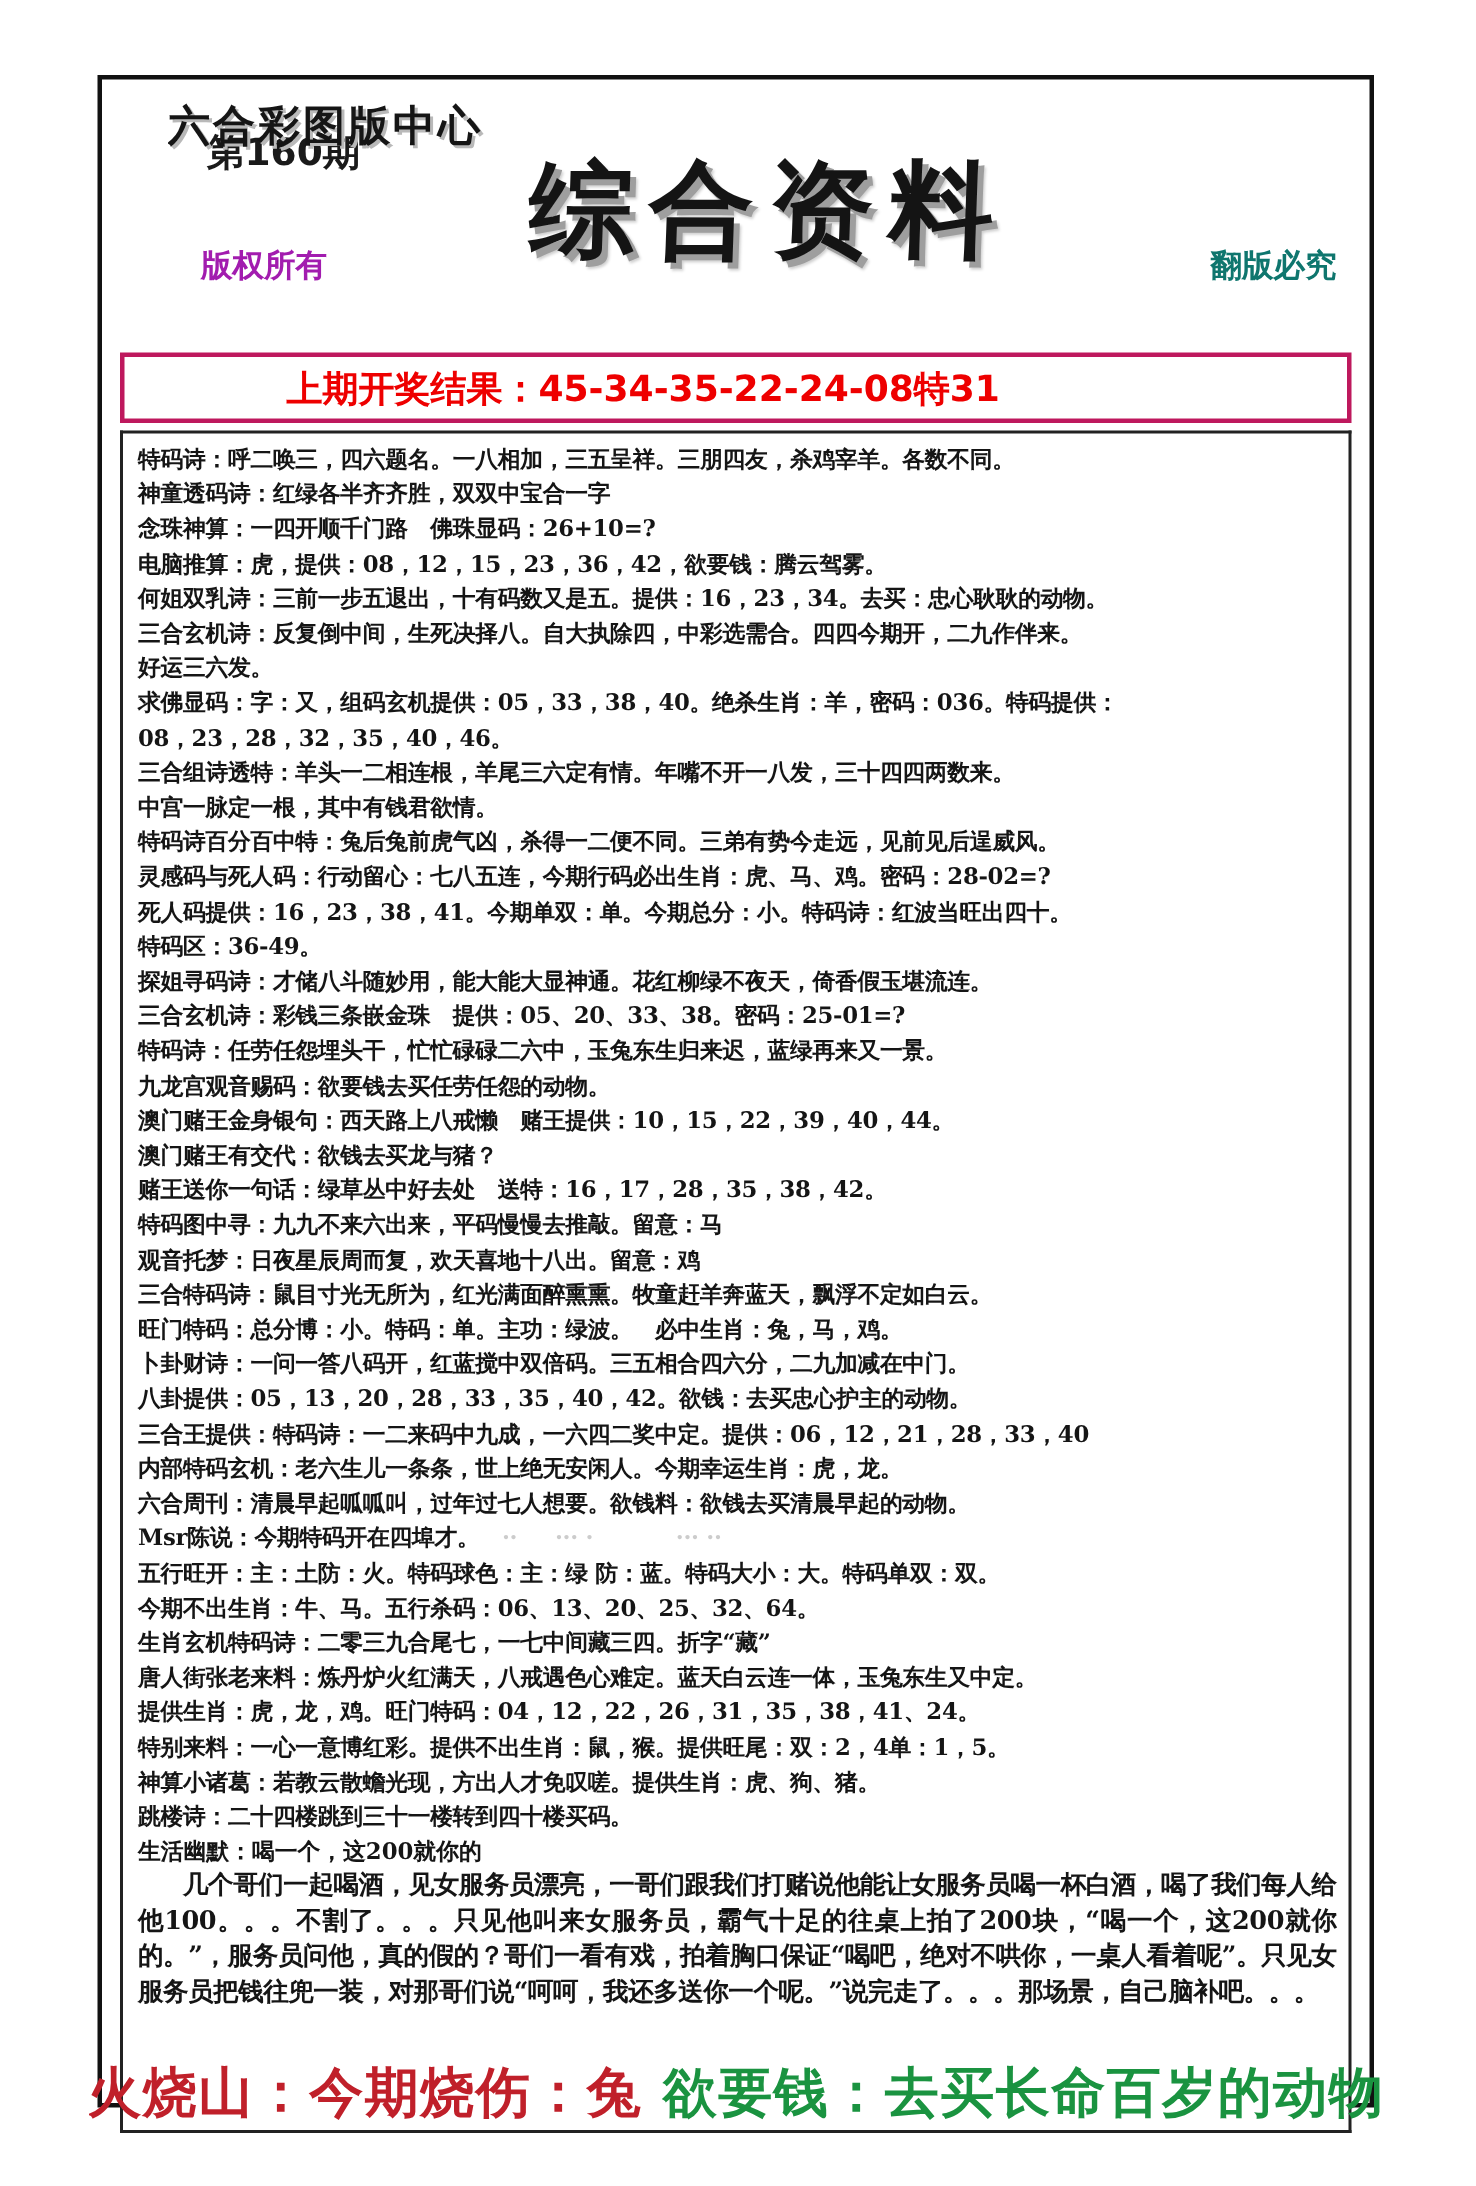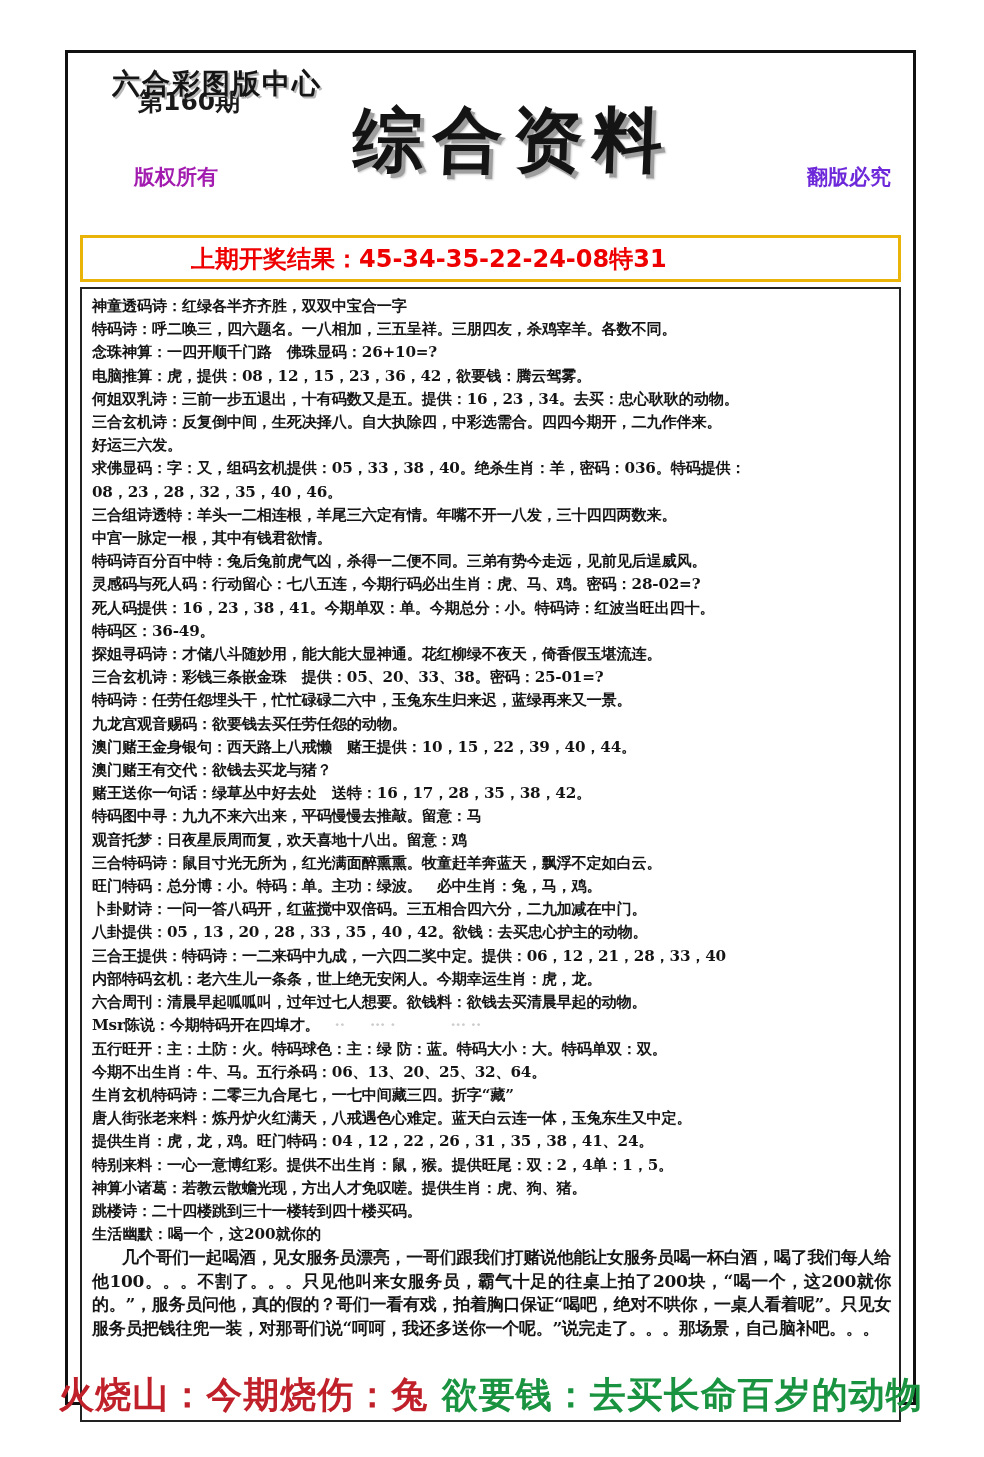--- a/index.html
+++ b/index.html
@@ -52,21 +52,21 @@
     font-weight: bold;
     color: #a21caf;
     font-family: "DejaVu Serif", "Liberation Serif", serif;
   }
   .copyright-right {
     position: absolute;
     right: 22px;
     top: 110px;
     font-size: 21px;
     font-weight: bold;
-    color: #6d28d9;
+    color: #0f766e;
     font-family: "DejaVu Serif", "Liberation Serif", serif;
   }
   .brand-top {
     position: absolute;
     left: 0;
     right: 0;
     top: 12px;
     text-align: left;
     font-size: 28px;
     font-weight: bold;
@@ -87,21 +87,21 @@
     color: #141414;
     letter-spacing: 10px;
     font-family: "DejaVu Serif", "Liberation Serif", serif;
     text-shadow: 4px 4px 0 #9e9e9e, 5px 5px 2px #cfcfcf;
     transform: skewX(-2deg);
   }
 
   
   .result-box {
     margin: 0 12px 0 12px;
-    border: 3px solid #eab308;
+    border: 3px solid #be185d;
     height: 47px;
     box-sizing: border-box;
     display: flex;
     align-items: center;
     background: #ffffff;
   }
   .result-text {
     padding-left: 108px;
     font-size: 24px;
     font-weight: bold;
@@ -187,22 +187,22 @@
   </div>
 
   <div class="result-box">
     <div class="result-text">
       <span>上期开奖结果：</span><span class="nums">45-34-35-22-24-08特31</span>
     </div>
   </div>
 
   <div class="body-box">
 
+    <div class="line">特码诗：呼二唤三，四六题名。一八相加，三五呈祥。三朋四友，杀鸡宰羊。各数不同。</div>
     <div class="line">神童透码诗：红绿各半齐齐胜，双双中宝合一字</div>
-    <div class="line">特码诗：呼二唤三，四六题名。一八相加，三五呈祥。三朋四友，杀鸡宰羊。各数不同。</div>
     <div class="line">念珠神算：一四开顺千门路　佛珠显码：26+10=?</div>
     <div class="line">电脑推算：虎，提供：08，12，15，23，36，42，欲要钱：腾云驾雾。</div>
     <div class="line">何姐双乳诗：三前一步五退出，十有码数又是五。提供：16，23，34。去买：忠心耿耿的动物。</div>
     <div class="line">三合玄机诗：反复倒中间，生死决择八。自大执除四，中彩选需合。四四今期开，二九作伴来。</div>
     <div class="line">好运三六发。</div>
     <div class="line">求佛显码：字：又，组码玄机提供：05，33，38，40。绝杀生肖：羊，密码：036。特码提供：</div>
     <div class="line">08，23，28，32，35，40，46。</div>
     <div class="line">三合组诗透特：羊头一二相连根，羊尾三六定有情。年嘴不开一八发，三十四四两数来。</div>
     <div class="line">中宫一脉定一根，其中有钱君欲情。</div>
     <div class="line">特码诗百分百中特：兔后兔前虎气凶，杀得一二便不同。三弟有势今走远，见前见后逞威风。</div>

